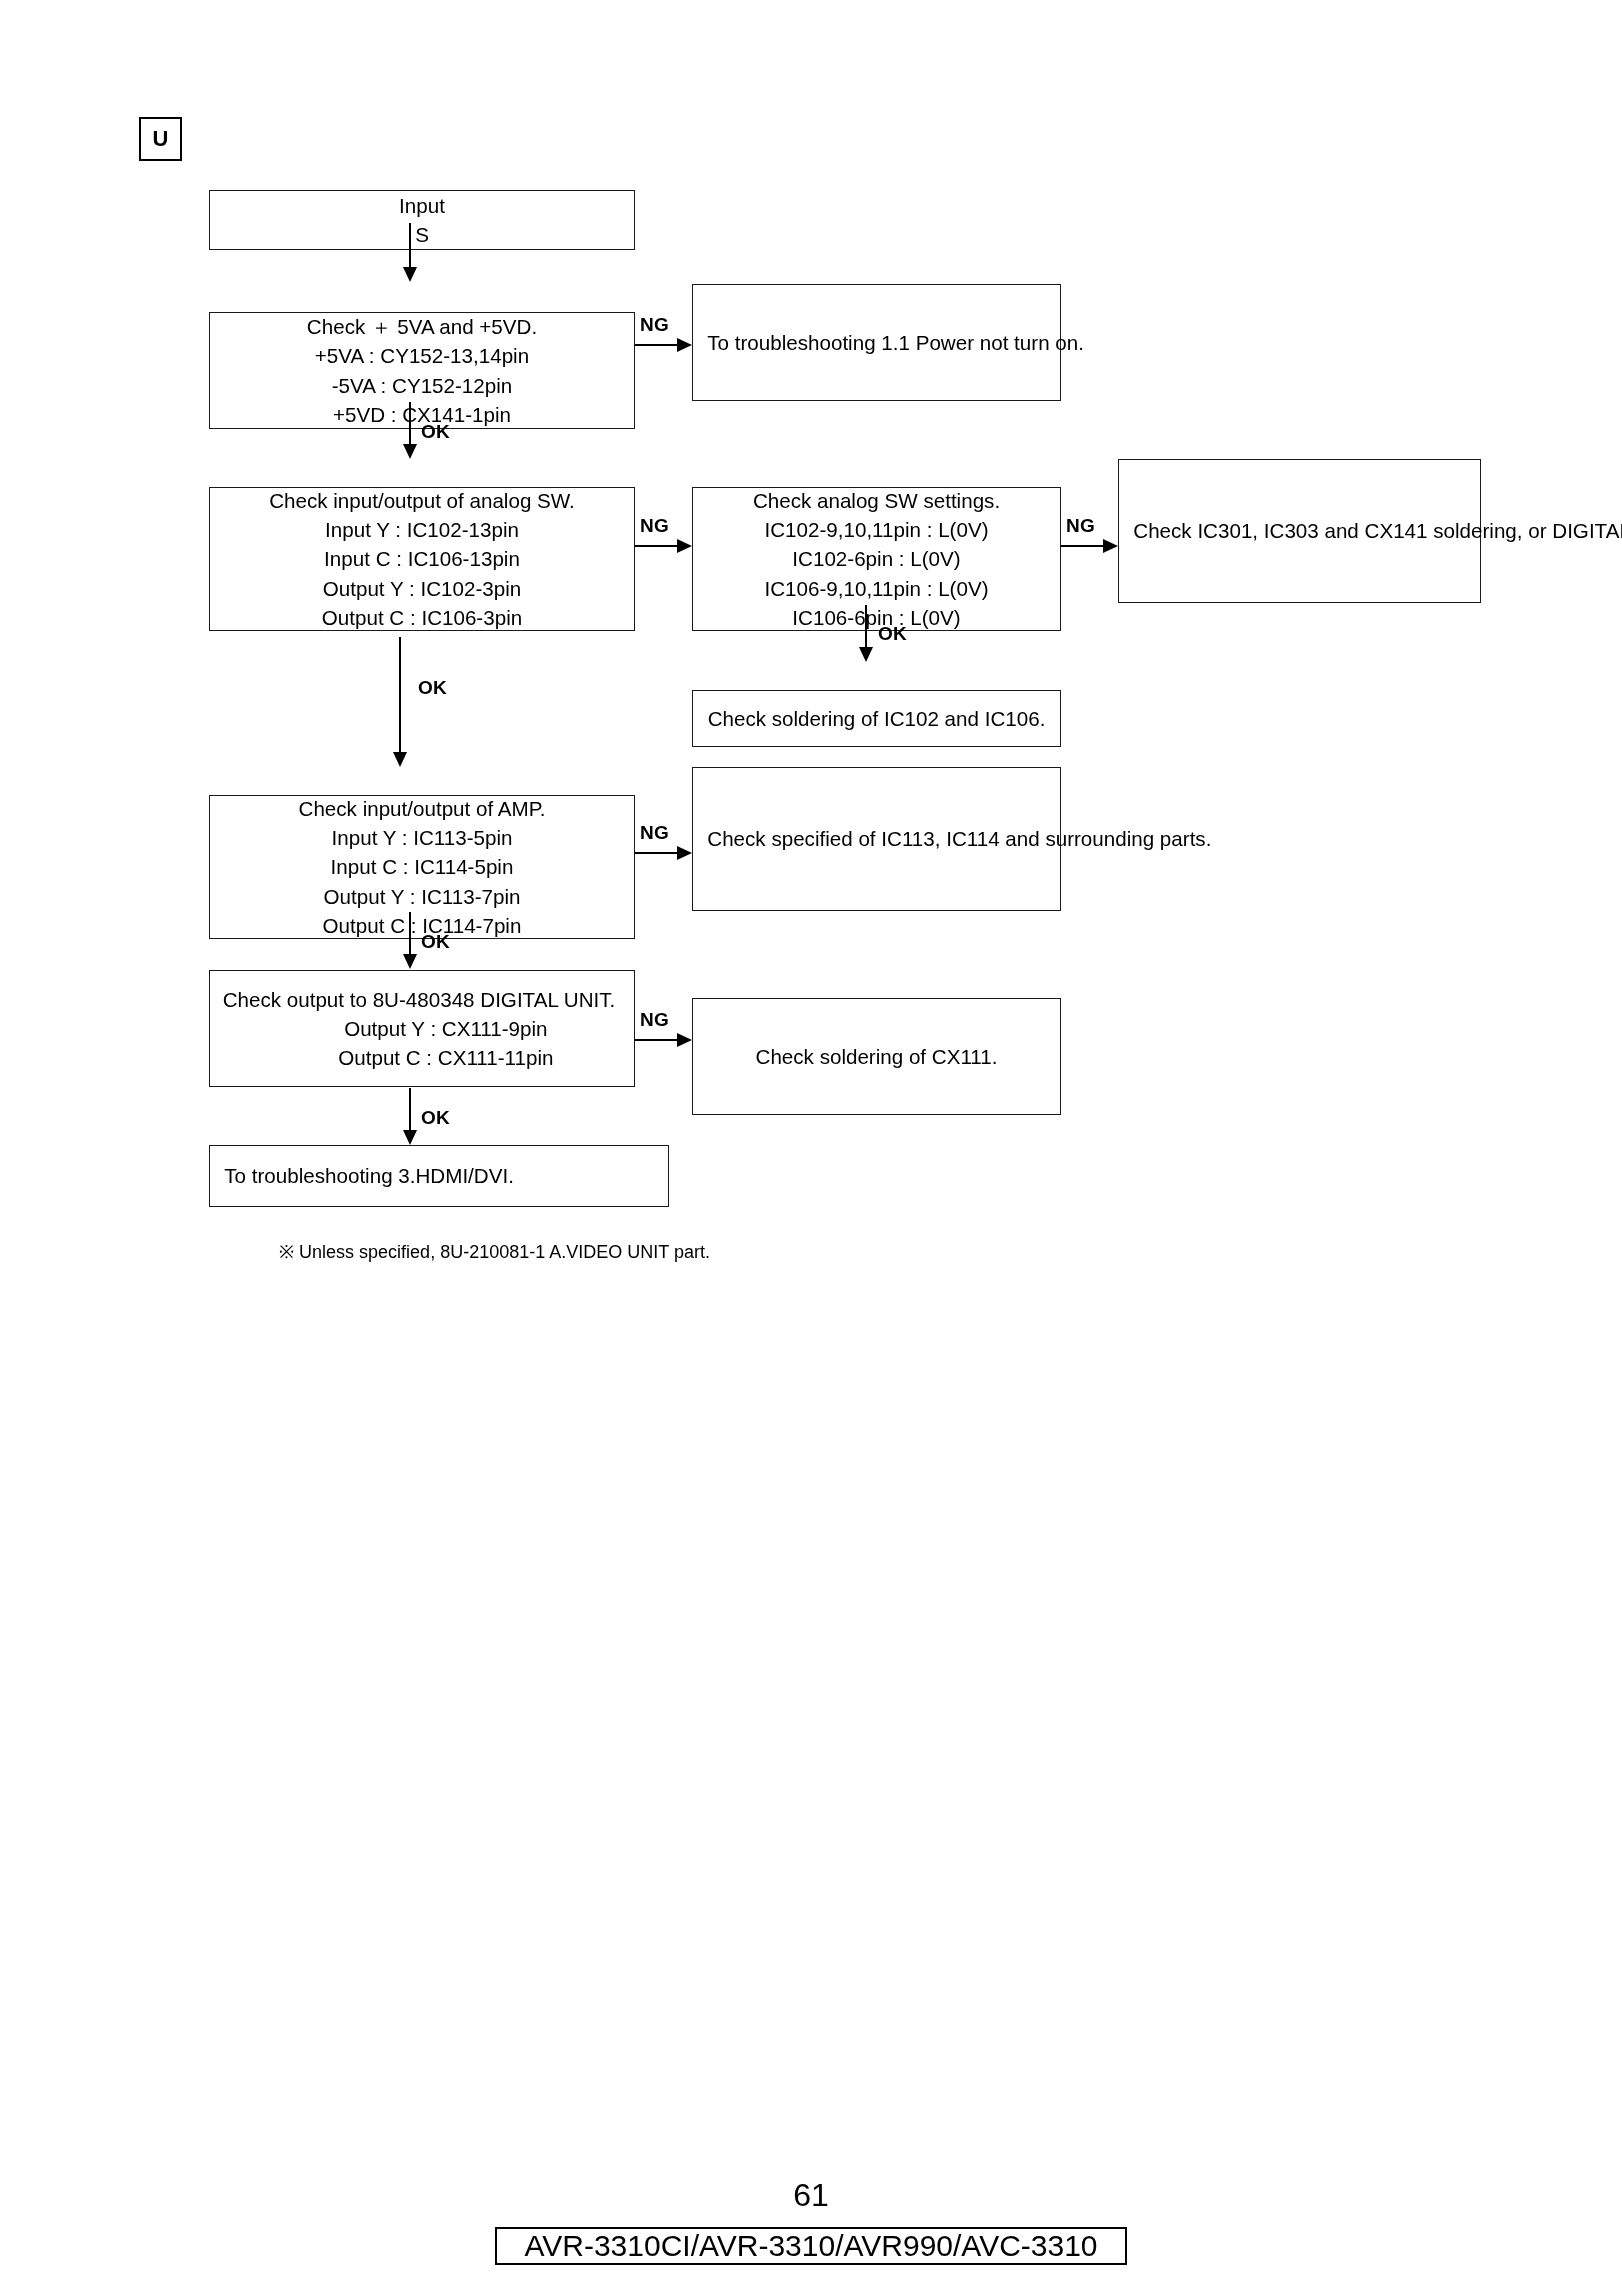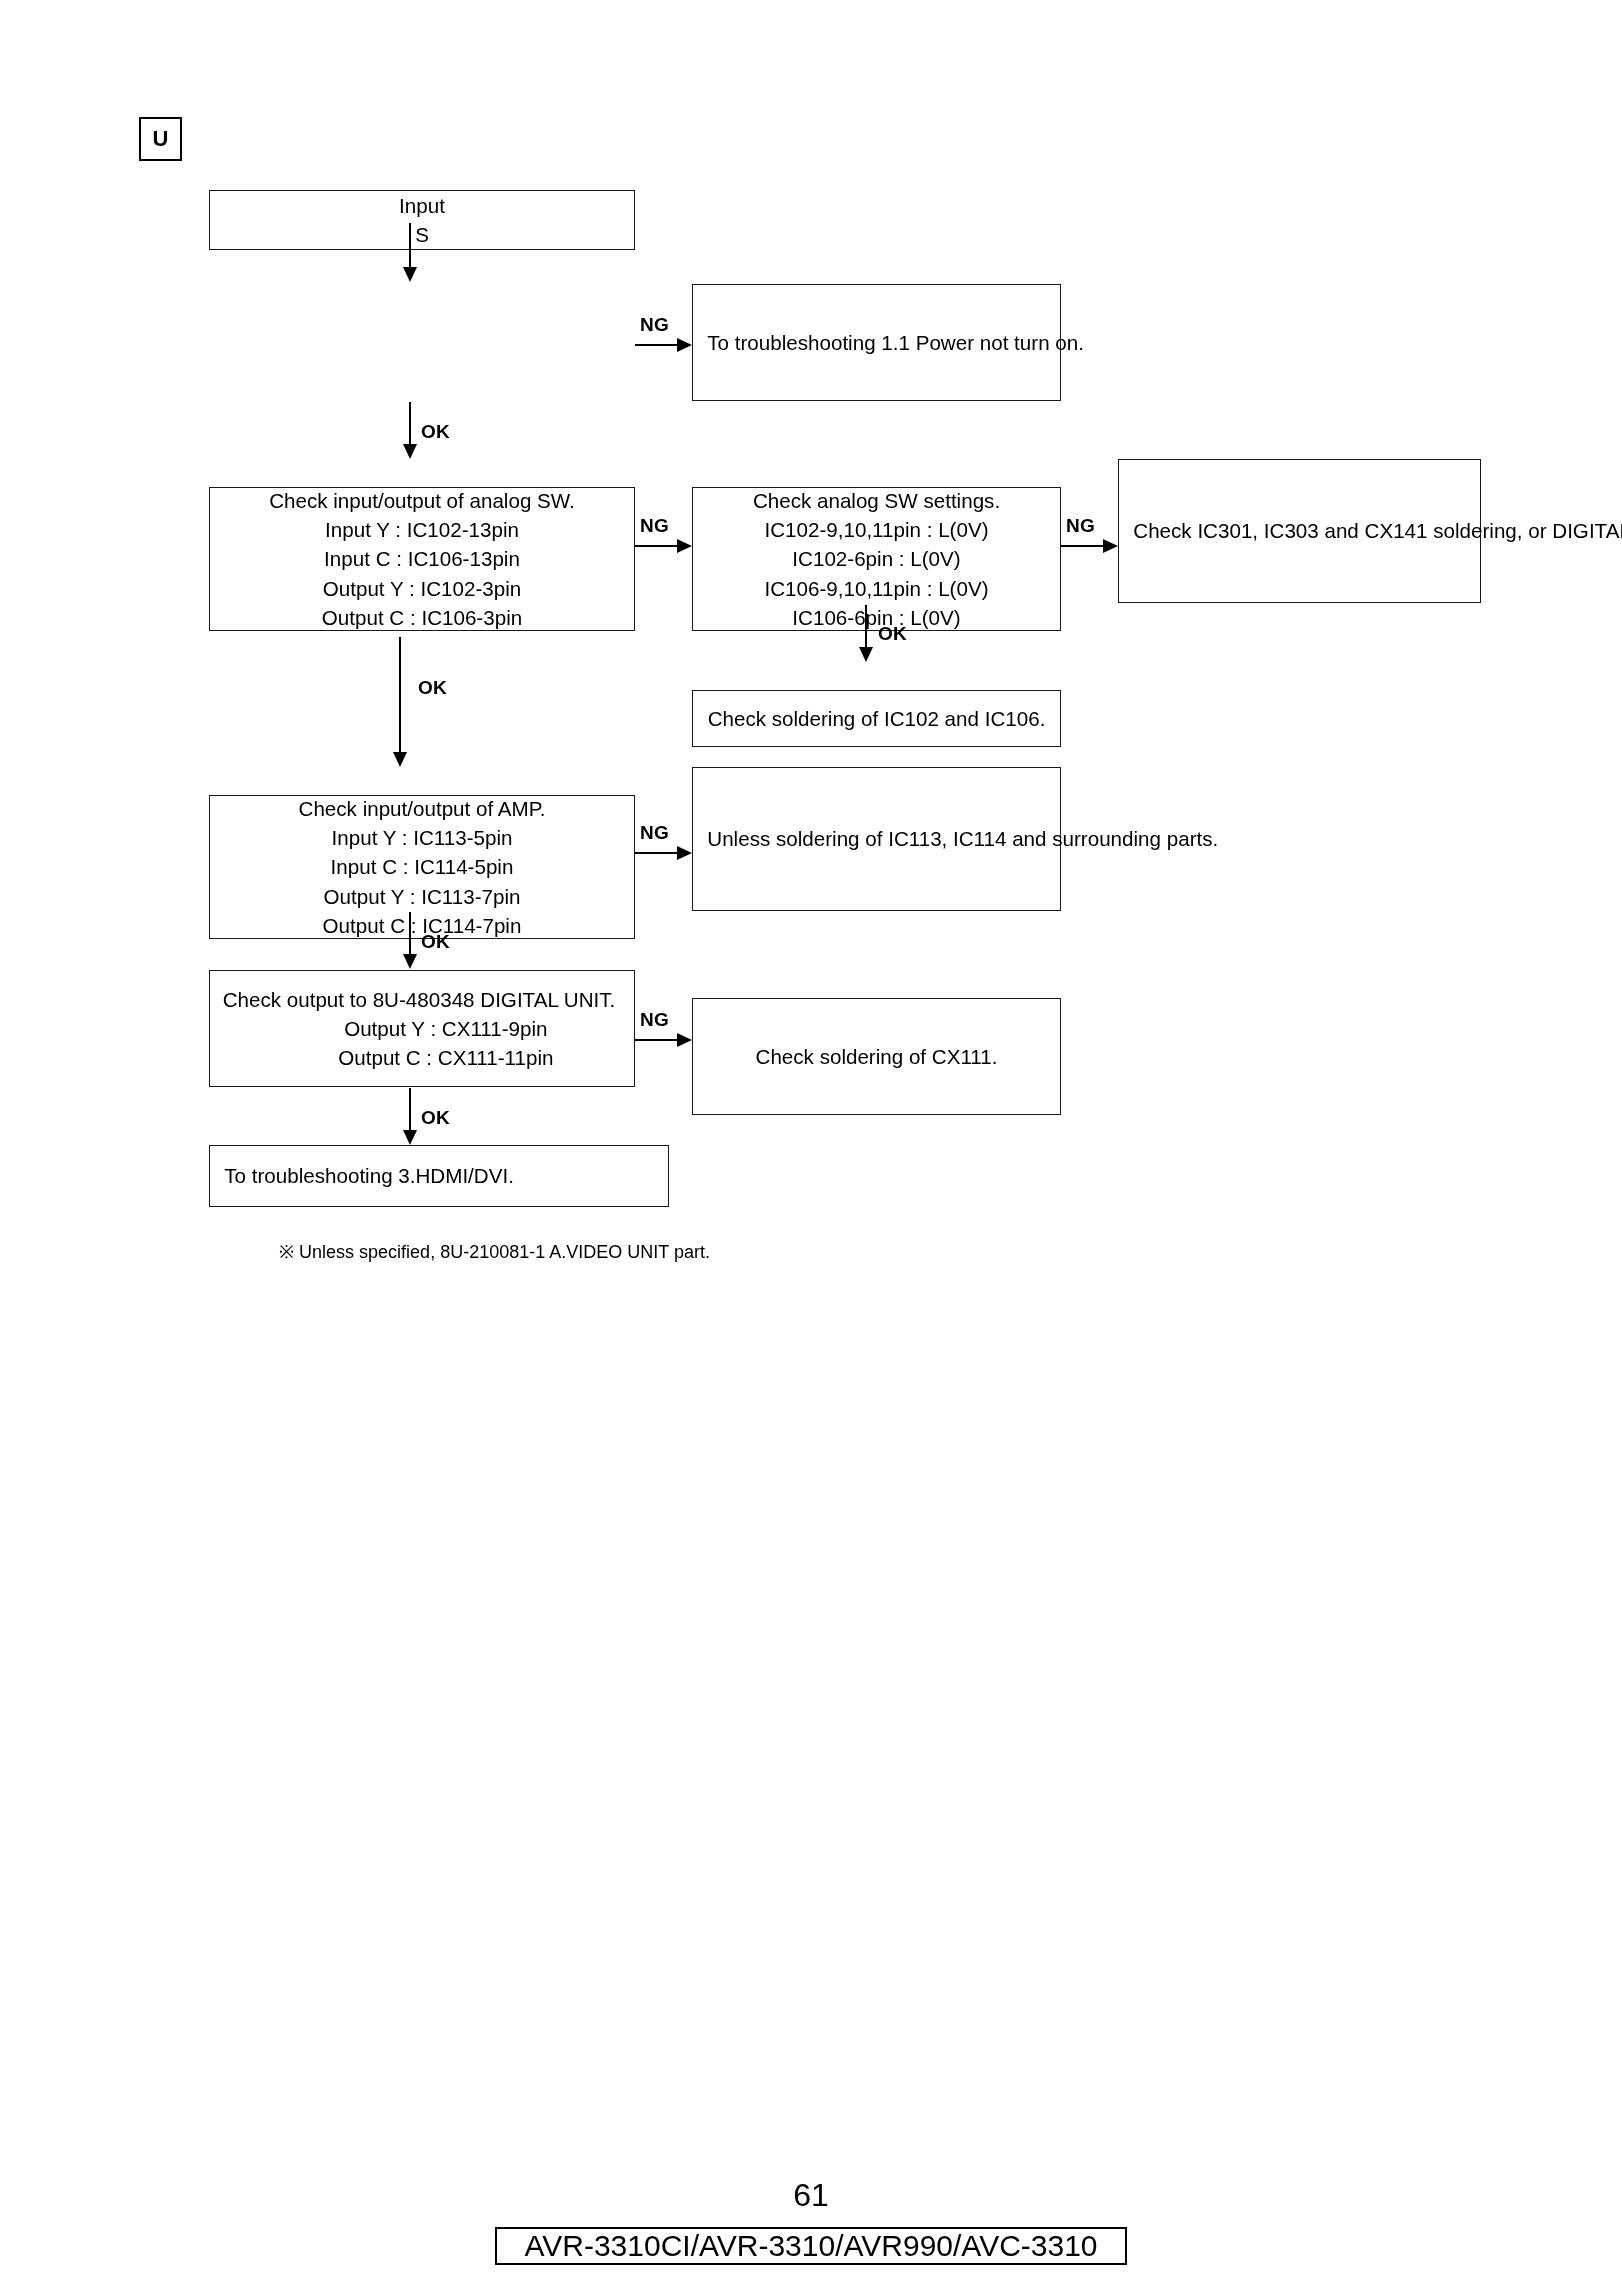--- a/index.html
+++ b/index.html
@@ -145,20 +145,26 @@
   <div class="box center" style="left:209px; top:162px; width:426px; height:60px;">
     <span class="ln">Input</span>
     <span class="ln">S</span>
   </div>
 
   <div class="v-arrow" style="left:409px; top:223px; height:59px;">
     <div class="shaft" style="height:44px;"></div>
     <div class="head" style="top:44px;"></div>
   </div>
 
+  <div class="box center" style="left:209px; top:284px; width:426px; height:117px;">
+    <span class="ln">Check ＋ 5VA and +5VD.</span>
+    <span class="ln">+5VA : CY152-13,14pin</span>
+    <span class="ln">-5VA : CY152-12pin</span>
+    <span class="ln">+5VD : CX141-1pin</span>
+  </div>
 
   <div class="h-arrow" style="left:635px; top:344px; width:57px;">
     <div class="shaft" style="width:42px;"></div>
     <div class="head" style="left:42px;"></div>
   </div>
   <div class="edge-label" style="left:640px; top:314px;">NG</div>
 
   <div class="box left pad-l" style="left:692px; top:284px; width:369px; height:117px;">
     <span class="ln just-last">To troubleshooting 1.1 Power not turn on.</span>
   </div>
@@ -225,21 +231,21 @@
     <span class="ln">Output C : IC114-7pin</span>
   </div>
 
   <div class="h-arrow" style="left:635px; top:852px; width:57px;">
     <div class="shaft" style="width:42px;"></div>
     <div class="head" style="left:42px;"></div>
   </div>
   <div class="edge-label" style="left:640px; top:822px;">NG</div>
 
   <div class="box left pad-l" style="left:692px; top:767px; width:369px; height:144px;">
-    <span class="ln just-last">Unless soldering of IC113, IC114 and surrounding parts.</span>
+    <span class="ln just-last">Check specified of IC113, IC114 and surrounding parts.</span>
   </div>
 
   <div class="v-arrow" style="left:409px; top:912px; height:57px;">
     <div class="shaft" style="height:42px;"></div>
     <div class="head" style="top:42px;"></div>
   </div>
   <div class="edge-label" style="left:421px; top:931px;">OK</div>
 
   <div class="box left" style="left:209px; top:970px; width:426px; height:117px; padding:0 11px 0 12.7px;">
     <span class="ln just" style="text-align-last:left;">Check output to 8U-480348 DIGITAL UNIT.</span>

